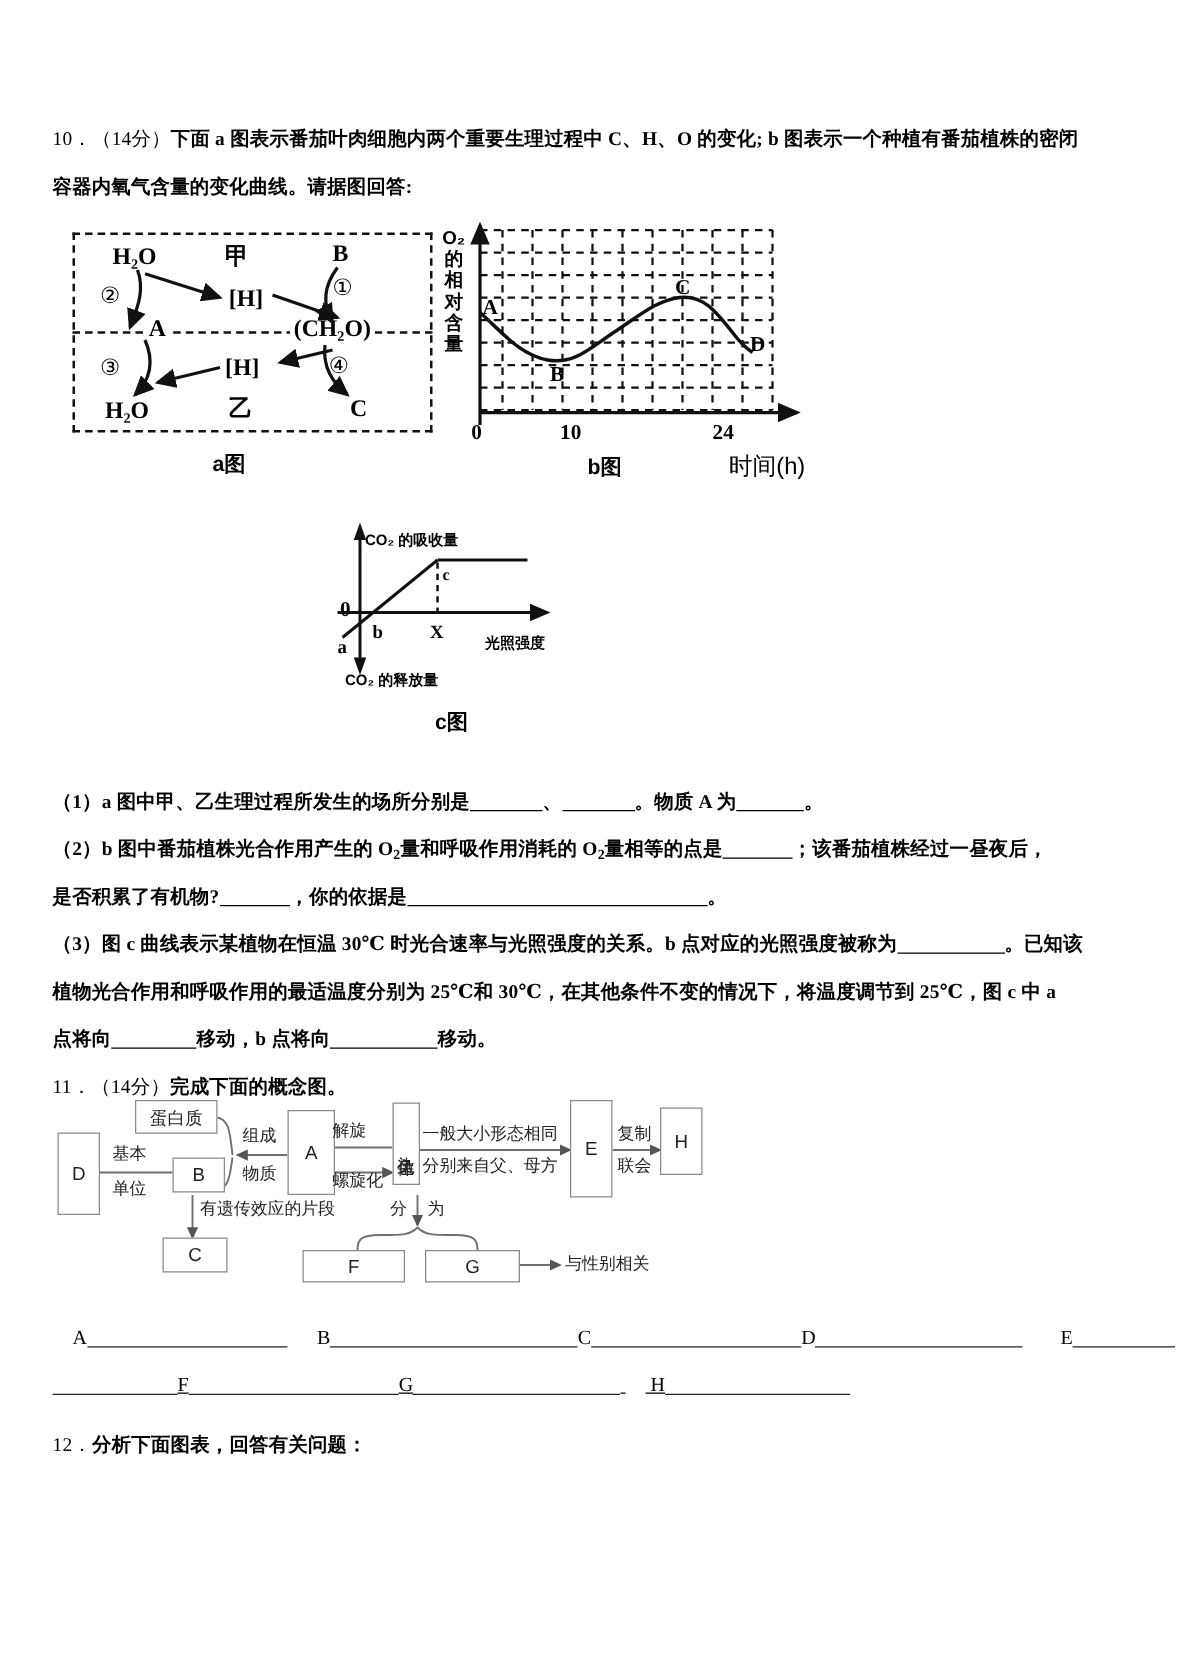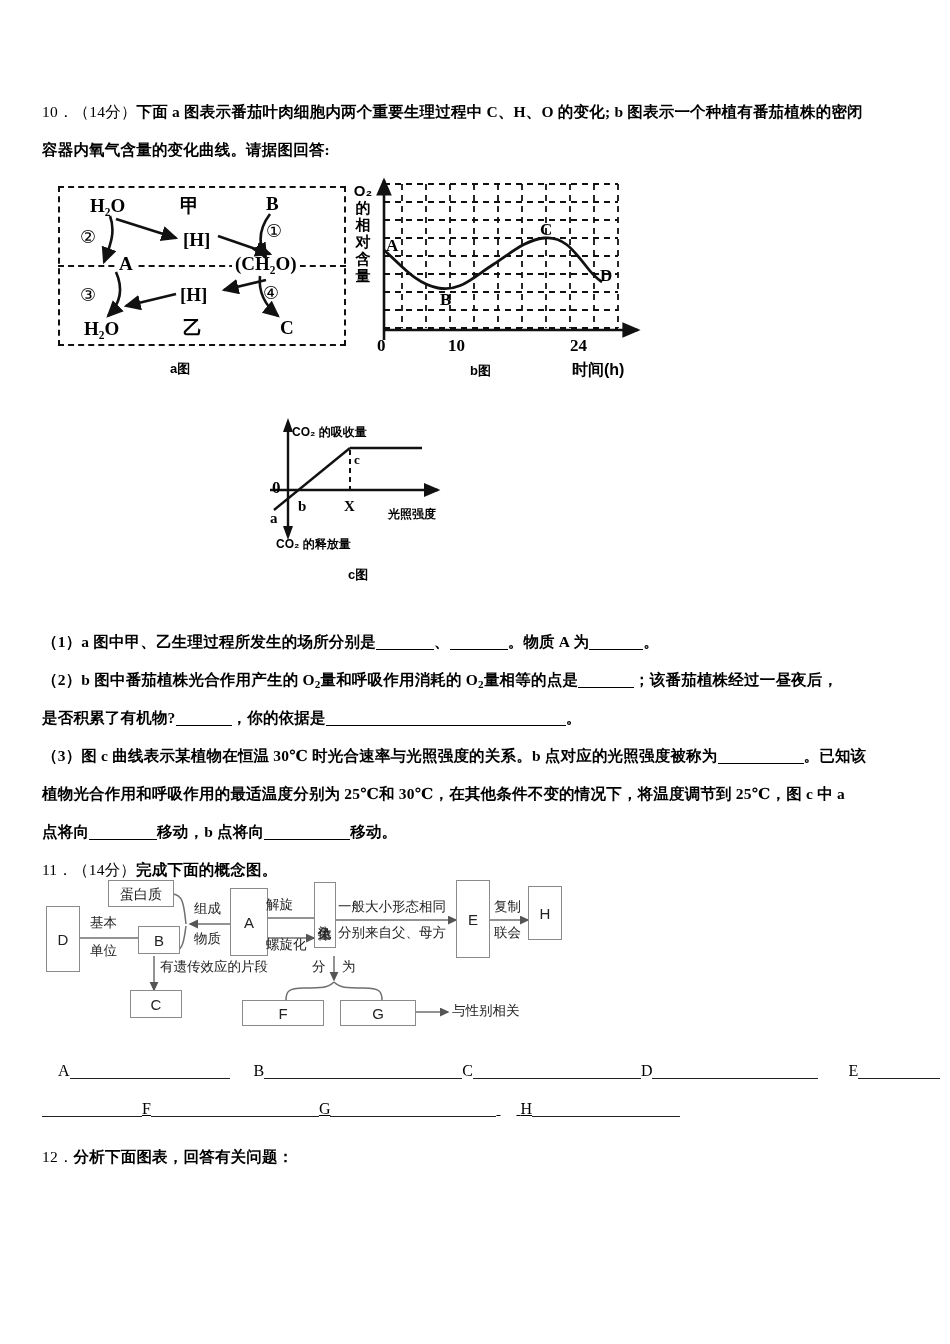--- a/index.html
+++ b/index.html
@@ -88,21 +88,21 @@
   .circnum {
     position: absolute;
     font-size: 18px;
     font-family: "DejaVu Sans", sans-serif;
     line-height: 1;
   }
   .fig-a-cap, .fig-b-cap, .fig-c-cap {
     position: absolute;
     font-family: "Liberation Sans", sans-serif;
     font-weight: 700;
-    font-size: 13px;
+    font-size: 17px;
     white-space: nowrap;
   }
 
   
   .fig-b {
     position: absolute;
     left: 352px;
     top: 178px;
     width: 300px;
     height: 200px;
@@ -126,23 +126,24 @@
   }
   .fb-pt {
     position: absolute;
     font-family: "Liberation Serif", serif;
     font-weight: 700;
     font-size: 17px;
   }
   .fb-xtitle {
     position: absolute;
     font-family: "Liberation Sans", sans-serif;
-    font-weight: 700;
-    font-size: 16px;
-    white-space: nowrap;
+    font-weight: 400;
+    font-size: 19px;
+    white-space: nowrap;
+    margin-left: 11px;
   }
 
   
   .fig-c {
     position: absolute;
     left: 250px;
     top: 410px;
     width: 290px;
     height: 175px;
   }

